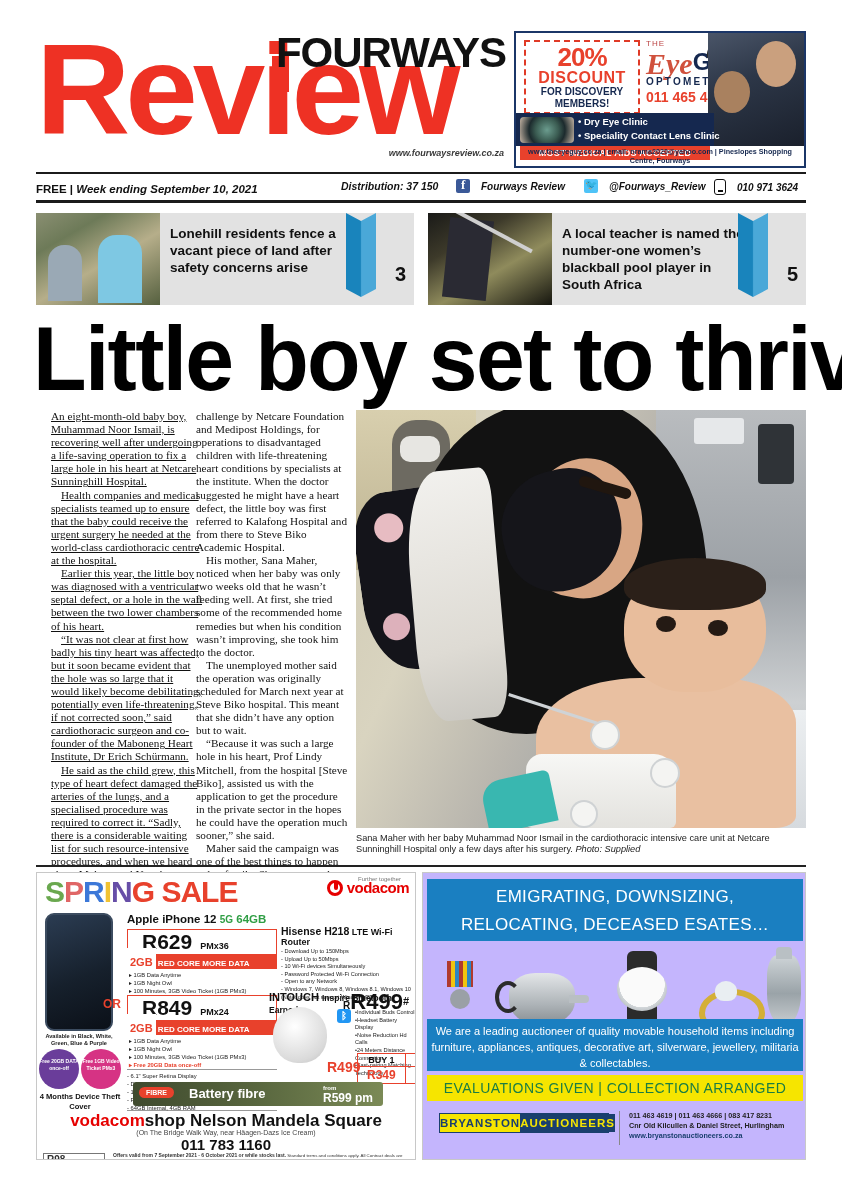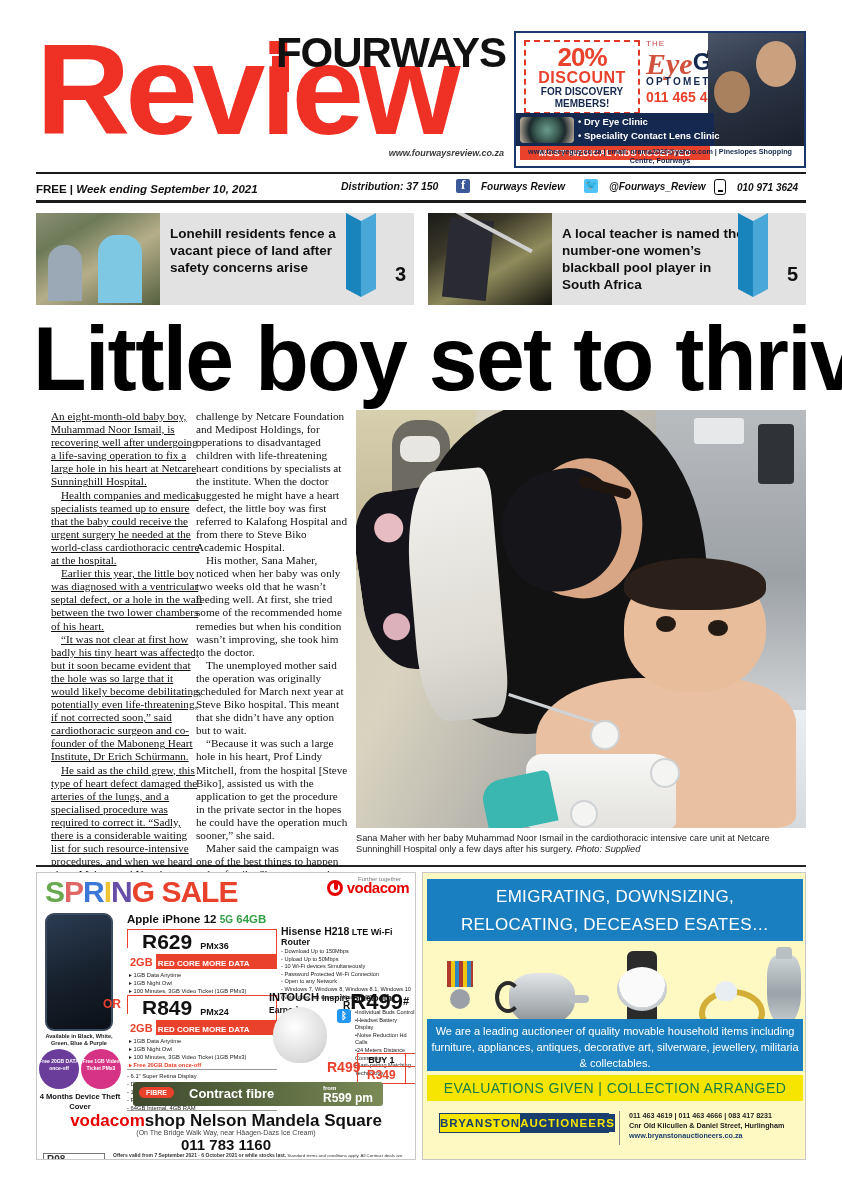--- a/index.html
+++ b/index.html
@@ -466,21 +466,21 @@
   .r98 {
     position:absolute; left:6px; top:280px; width:62px; height:18px;
     border:1px solid #777; font-size:10px; font-weight:bold; color:#111; text-align:left;
     padding:2px 2px 0 3px;
   }
   .r98 span { font-size:3.6px; display:inline-block; line-height:4.4px; vertical-align:2px; color:#333;}
 
   
   .auctad {
     position: absolute; left: 422px; top: 872px; width: 384px; height: 288px;
-    background: #fef9c3; border: 1px solid #c8c8c8; overflow: hidden;
+    background: #c4b5fd; border: 1px solid #c8c8c8; overflow: hidden;
   }
   .auct-head {
     position:absolute; left:4px; top:6px; width:376px; height:62px;
     background:#1a7fc1; color:#fff; text-align:center;
     font-size:17px; line-height:28px; padding-top:4px; letter-spacing:0.3px;
   }
   .auct-items { position:absolute; left:4px; top:72px; width:376px; height:80px; }
   .itm { position:absolute; bottom:0; }
   .medal { left:20px; width:26px; height:64px; }
   .medal::before{ content:""; position:absolute; left:0; top:0; width:26px; height:26px;
@@ -767,21 +767,21 @@
       </tr>
       <tr>
         <td class="p">R349</td>
         <td class="p">R650</td>
       </tr>
     </tbody>
       </table>
 
     <div class="fibre-band">
       <span class="fibre-pill">FIBRE</span>
-      <span class="fibre-txt">Contract fibre</span>
+      <span class="fibre-txt">Battery fibre</span>
       <span class="fibre-price">
         <span class="from">from</span>
         <span>R599 pm</span>
       </span>
     </div>
 
     <div class="voda-shop">
       <span class="vd">vodacom</span><span>shop Nelson Mandela Square</span>
     </div>
     <div class="voda-sub">(On The Bridge Walk Way, near Häagen-Dazs Ice Cream)</div>

